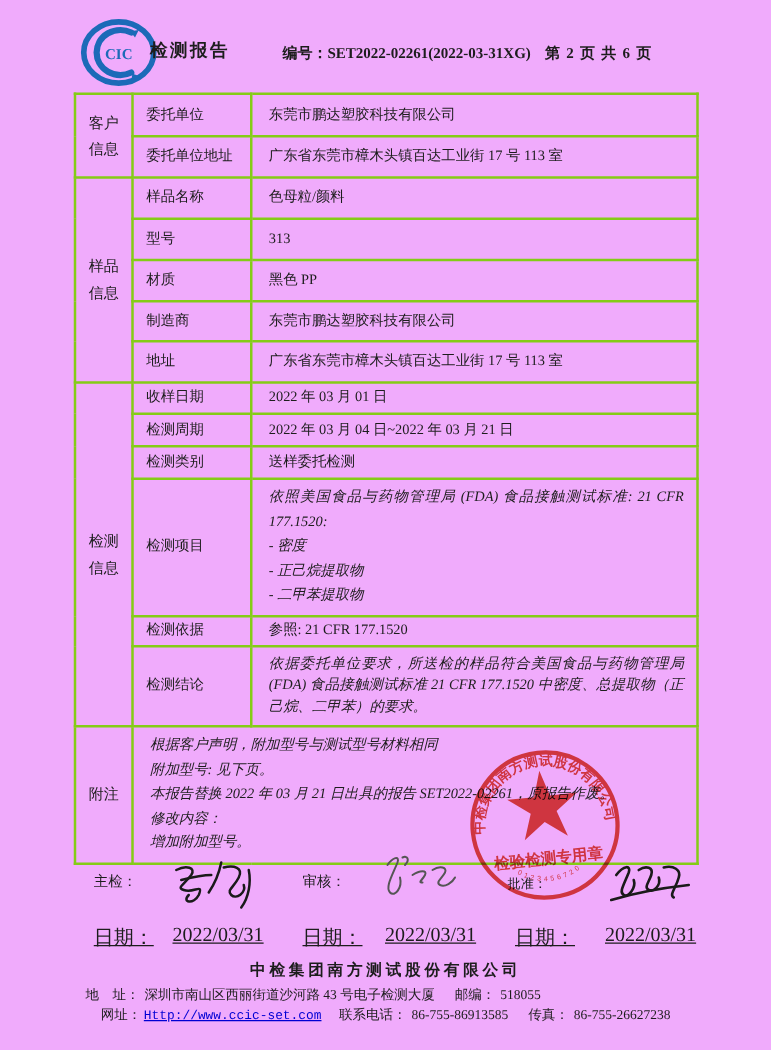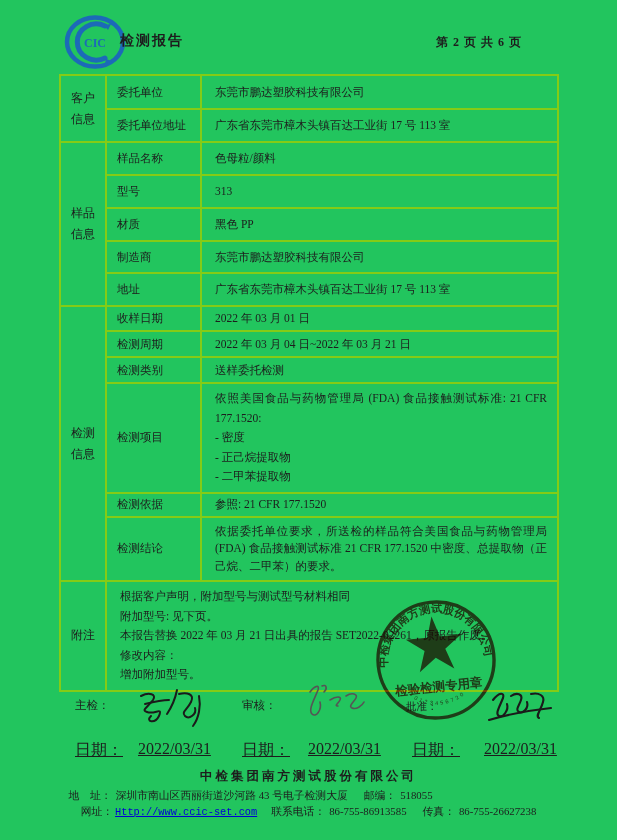--- a/index.html
+++ b/index.html
@@ -1,39 +1,39 @@
 <!DOCTYPE html>
 <html><head>
 <meta charset="utf-8">
 <style>
   * { margin:0; padding:0; box-sizing:border-box; }
   html,body { background:#ffffff; }
   .page {
     position:relative; width:617px; height:840px; margin:0 auto;
-    background:#22c55e; overflow:hidden;
+    background:#f0abfc; overflow:hidden;
     font-family:"Liberation Serif","DejaVu Serif",serif;
     color:#1d1d1d;
   }
   
   .hdr-title { position:absolute; left:120px; top:32px; font-size:14px; font-weight:bold; letter-spacing:2px; }
   .hdr-no    { position:absolute; left:226px; top:34px; font-size:12px; font-weight:bold; }
   .hdr-page  { position:absolute; left:436px; top:34px; font-size:12px; font-weight:bold; letter-spacing:1px; }
   .logo { position:absolute; left:64px; top:15px; }
   
   table.rpt {
     position:absolute; left:59px; top:74px; width:498px;
     border-collapse:collapse; table-layout:fixed;
     font-size:11.5px;
   }
   table.rpt td { border:2px solid #84cc16; vertical-align:middle; line-height:1.45; }
   td.sec   { text-align:center; font-size:12px; }
   td.sec div { line-height:21px; }
   td.lab   { padding-left:10px; }
   td.val   { padding-left:13px; padding-right:20px; }
-  td.multi { padding:5px 10px 5px 13px; vertical-align:middle; }
+  td.multi { padding:5px 10px 5px 13px; vertical-align:middle;font-style:italic; }
   td.multi div { line-height:19.5px; }
   .just { text-align:justify; }
   tr.h34{height:34px} tr.h33{height:33px} tr.h32{height:32px}
   tr.h25{height:25px} tr.h26{height:26px} tr.h91{height:91px}
   tr.h24{height:24px} tr.h46{height:46px} tr.h97{height:97px}
   
   .sig-label { position:absolute; font-size:11.5px; }
   .sig-date  { position:absolute; font-size:16px;text-decoration:underline; }
   .sigsvg    { position:absolute; }
   
@@ -55,20 +55,21 @@
 <div class="page">
 
   <svg class="logo" width="62" height="54" viewBox="0 0 62 54">
     <ellipse cx="31" cy="27" rx="28" ry="24.5" fill="none" stroke="#1c6ab8" stroke-width="4.5"></ellipse>
     <path d="M41 11 A 19 18 0 1 0 41 43" fill="none" stroke="#1c6ab8" stroke-width="5" stroke-linecap="round"></path>
     <path d="M40 10 l7 -1 l-3 6 z" fill="#1c6ab8"></path>
     <path d="M42 44 l6 2 l-7 3 z" fill="#1c6ab8"></path>
     <text x="31" y="32" text-anchor="middle" font-size="12" font-weight="bold" font-family="Liberation Serif, DejaVu Serif, serif" fill="#1c6ab8">CIC</text>
   </svg>
   <div class="hdr-title">检测报告</div>
+  <div class="hdr-no"><span>编号：</span><span>SET2022-02261(2022-03-31XG)</span></div>
   <div class="hdr-page">第 2 页 共 6 页</div>
 
   <table class="rpt">
     <colgroup>
         <col style="width:46px">
         <col style="width:95px">
         <col style="width:357px">
       </colgroup>
 
     <tbody>

